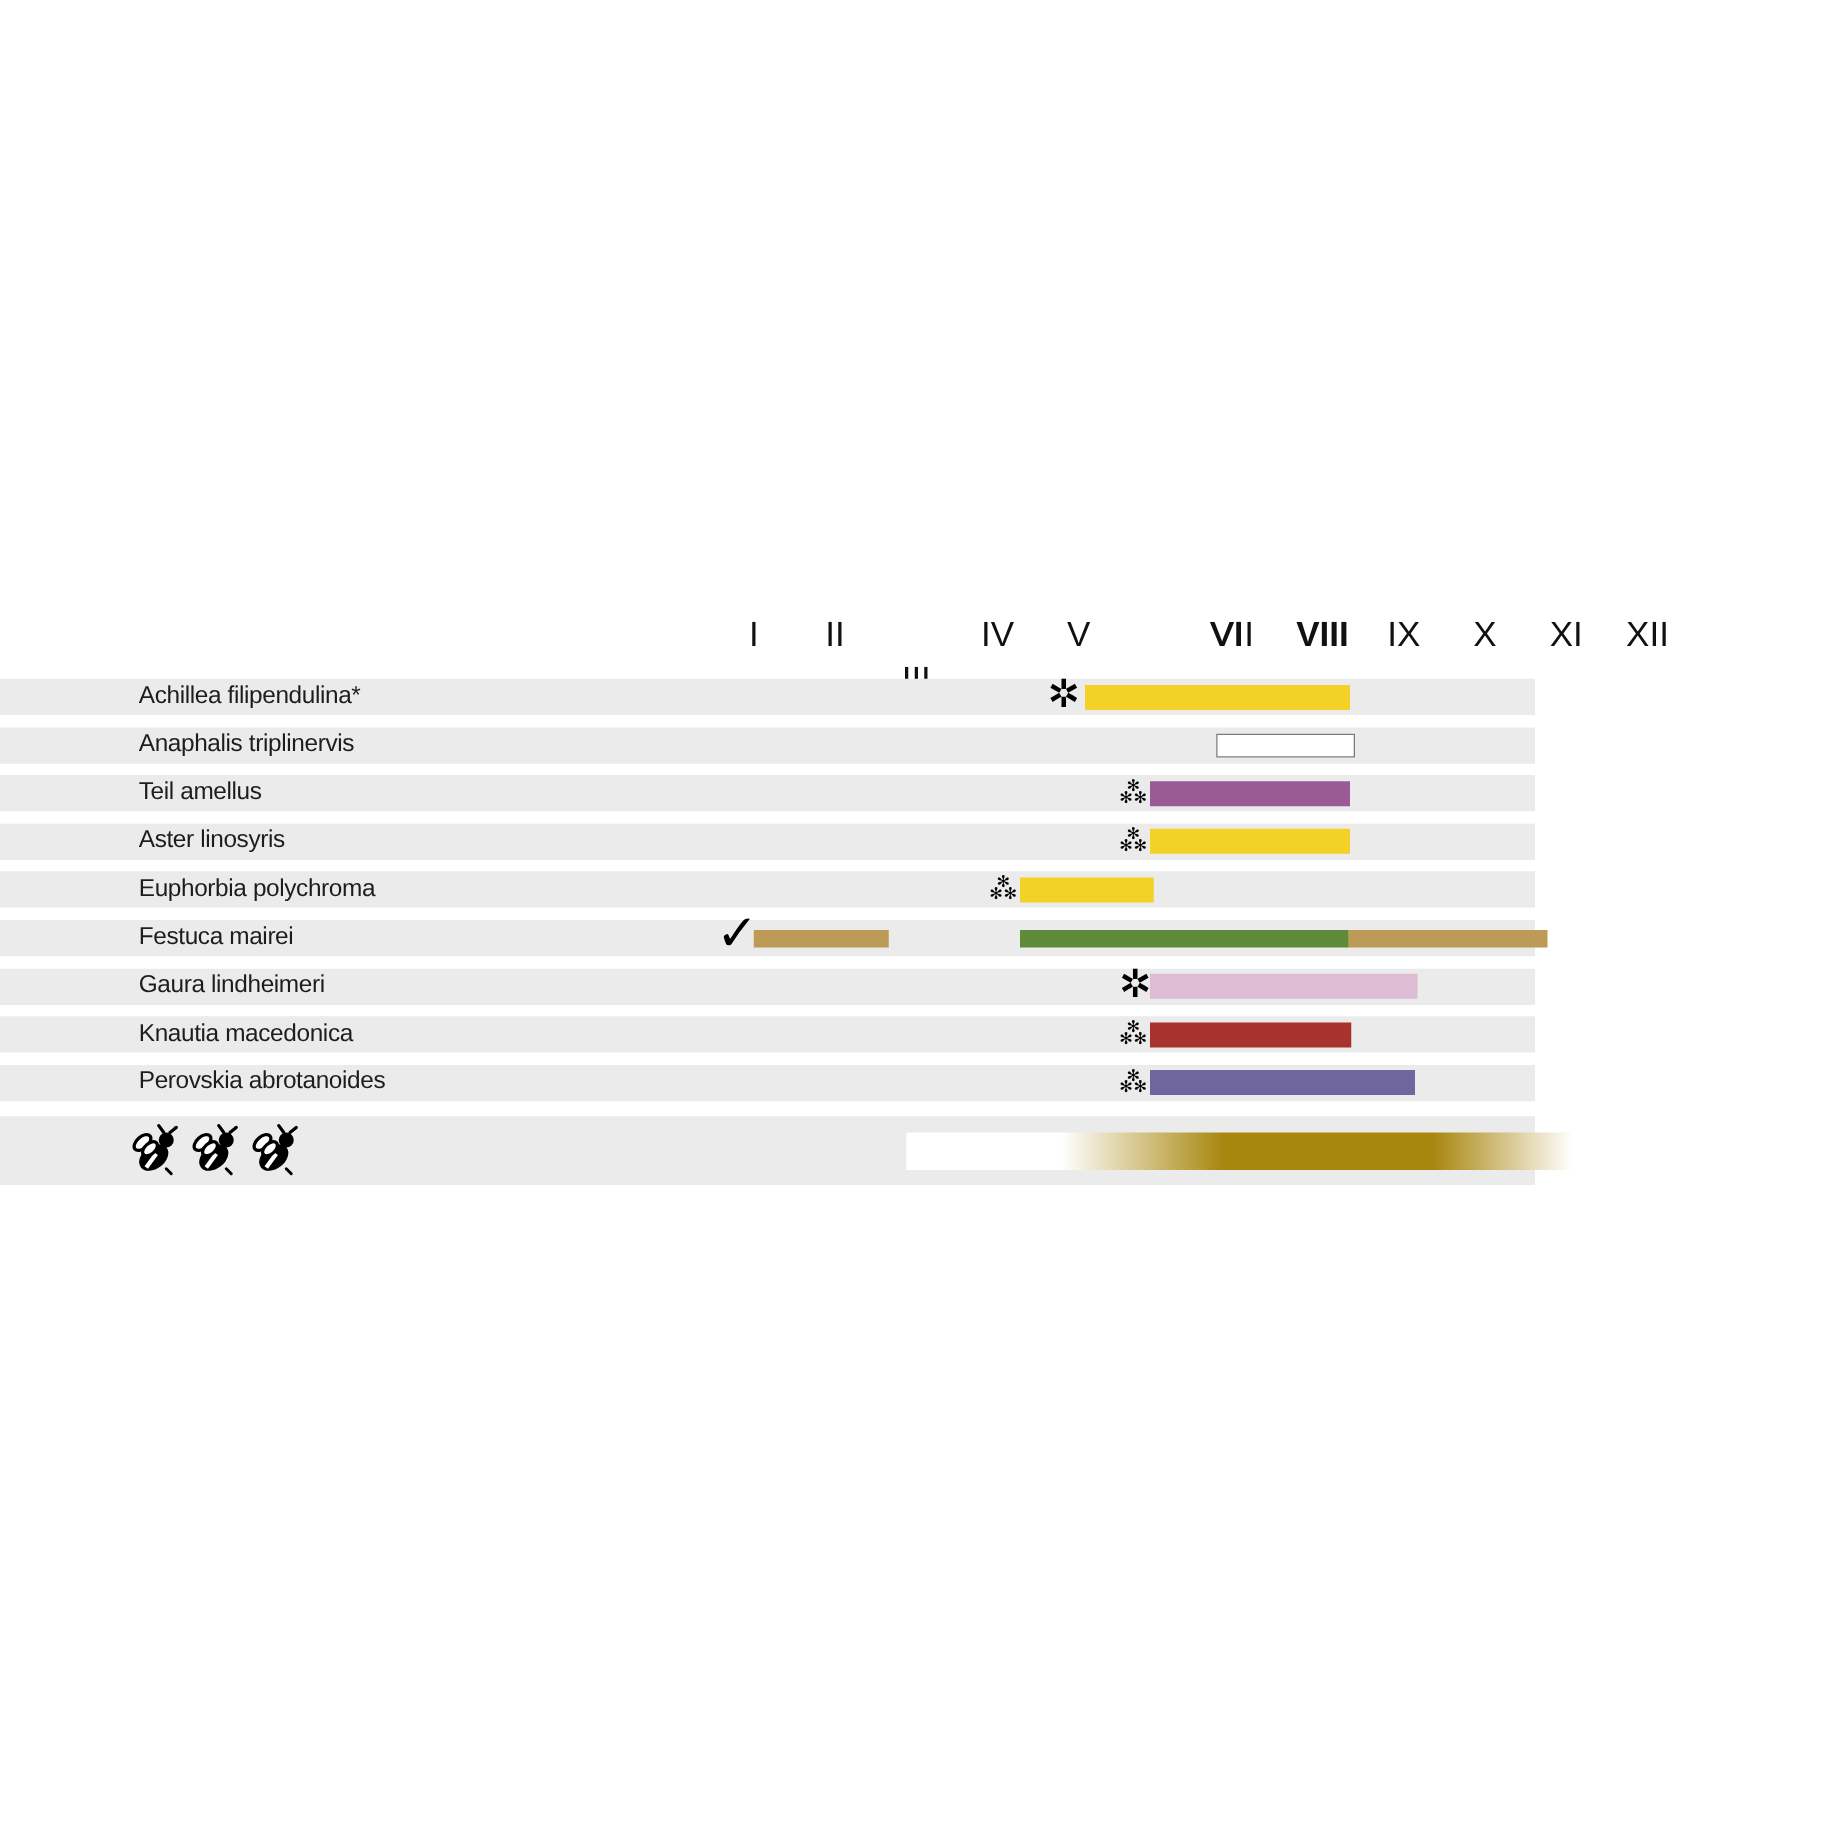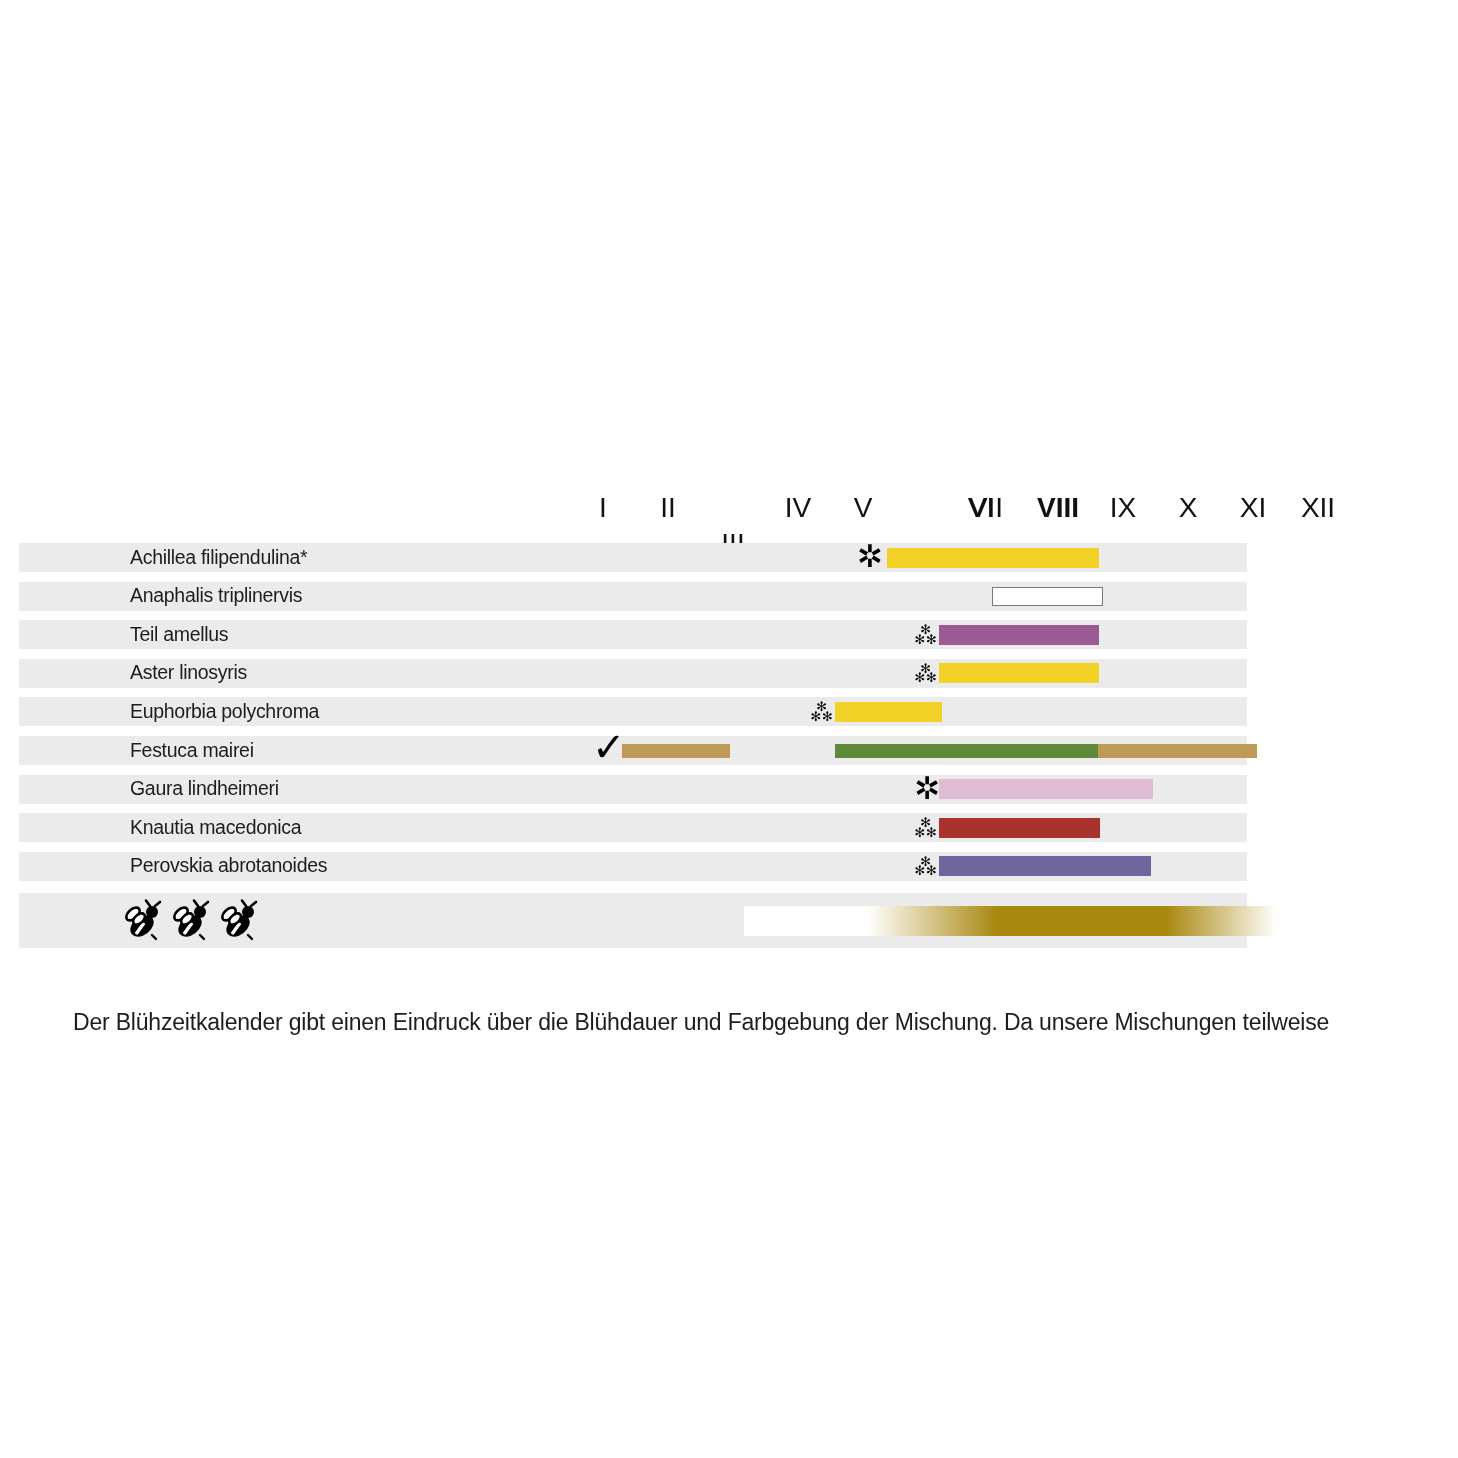--- a/index.html
+++ b/index.html
@@ -6,21 +6,21 @@
   .page {
     position:relative; width:1458px; height:1458px; overflow:hidden;
     background:#ffffff; font-family:"Liberation Sans", sans-serif; color:#1d1d1b;
   }
   #month-row { position:absolute; top:492px; left:0; width:100%; height:34px; }
   .month-label {
     position:absolute; top:0; transform:translateX(-50%);
     font-size:28px; letter-spacing:0px; color:#111; font-weight:400;
   }
   .band {
-    position:absolute; left:19px; width:1228px; height:29px; background:#ebebeb;
+    position:absolute; left:0; width:1228px; height:29px; background:#ebebeb;
   }
   .plant-label {
     position:absolute; left:111px; top:50%; transform:translateY(-54%);
     font-size:19.5px; letter-spacing:-0.3px; white-space:nowrap; color:#1d1d1b;
   }
   .bar { position:absolute; top:4.5px; height:20px; }
   .bar.outline { background:#ffffff; border:1.5px solid #7a7a7a; height:17px; top:5px; box-sizing:content-box; }
   .bar.thin { height:14px; top:7.5px; }
   .icon { position:absolute; color:#000; z-index:2; }
   .icon-flower {
@@ -162,15 +162,14 @@
     <path d="M33 7 L38 3" stroke="#000" stroke-width="2.6" fill="none" stroke-linecap="round"></path>
     <ellipse cx="11" cy="15" rx="8" ry="4.6" fill="#fff" stroke="#000" stroke-width="2.6" transform="rotate(-42 11 15)"></ellipse>
     <ellipse cx="17" cy="20" rx="7" ry="4.2" fill="#fff" stroke="#000" stroke-width="2.6" transform="rotate(-42 17 20)"></ellipse>
     <path d="M30 36 L34 40" stroke="#000" stroke-width="2.4" stroke-linecap="round"></path>
   </svg>
 </div>
     <div class="intensity-bar"></div>
   </div>
 
   <div class="caption" id="caption">
-      <div>Der Blühzeitkalender gibt einen Eindruck über die Blühdauer und Farbgebung der Mischung. Da unsere Mischungen teilweise</div>
     </div>
 </div>
 
 </body></html>

